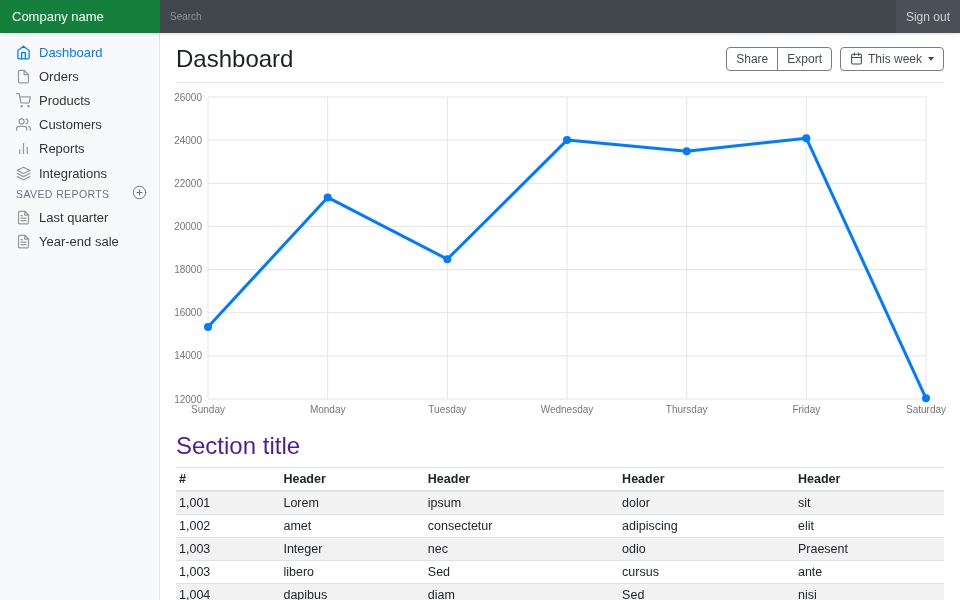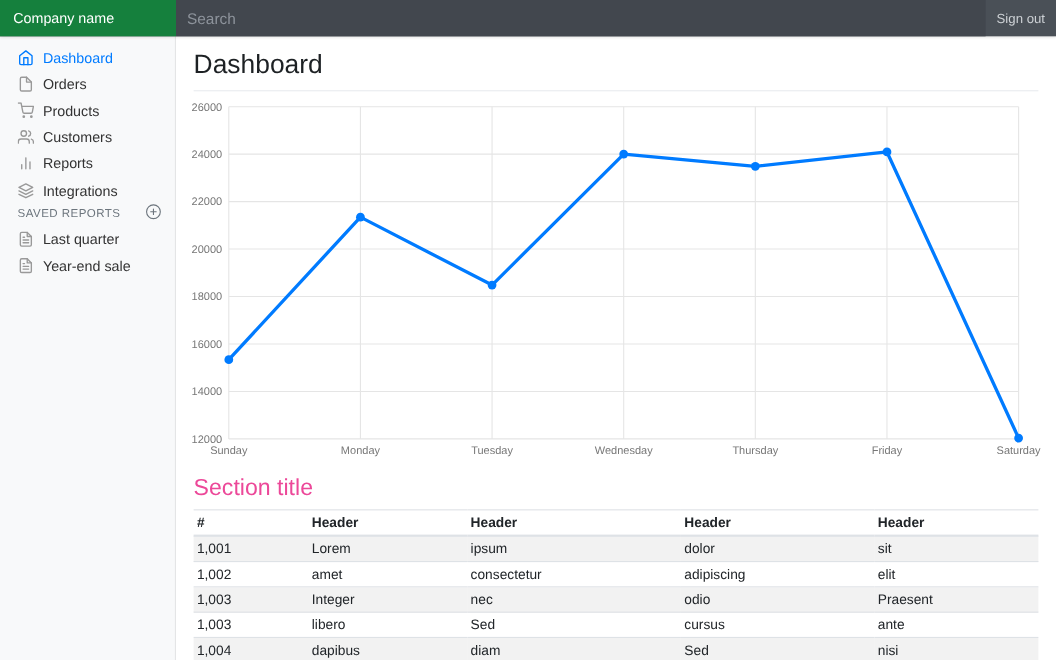--- a/index.html
+++ b/index.html
@@ -19,21 +19,21 @@
     position: absolute; top:0; left:0; width:960px; height:33px;
     background:#4a5057; display:flex; align-items:stretch; z-index:20;
     box-shadow:0 1px 3px rgba(0,0,0,.15);
   }
   .brand {
     flex:0 0 160px; width:160px; background:#15803d; color:#fff;
     display:flex; align-items:center; padding:0 12px; font-size:13px;
   }
   .search {
     flex:1 1 auto; background:#42474e; border:none; outline:none;
-    color:#fff; font-size:14px; padding:0 10px; font-family:inherit;
+    color:#fff; font-size:10px; padding:0 10px; font-family:inherit;
     border-radius:0;
   }
   .search::placeholder { color:#8d939b; }
   .signout {
     color:#ccd0d4; font-size:12px; display:flex; align-items:center;
     padding:0 10px; white-space:nowrap;
   }
 
   
   .sidebar {
@@ -82,21 +82,21 @@
   .cal-icon svg { width:13px; height:13px; color:#454b51; }
   .caret {
     width:0; height:0; margin-left:1px;
     border-left:3.5px solid transparent; border-right:3.5px solid transparent;
     border-top:4px solid #454b51;
   }
 
   .chart-wrap { margin-top:6px; }
   #chart { overflow:visible; display:block; font-family:inherit; }
 
-  .section-title { font-size:21px; font-weight:500; color:#ec4899; margin:11px 0 7px; }
+  .section-title { font-size:24px; font-weight:500; color:#4c1d95; margin:11px 0 7px; }
 
   table { width:100%; border-collapse:collapse; font-size:12.5px; color:#212529; }
   th, td { text-align:left; padding:4px 8px 4px 3px; }
   thead th { border-top:1px solid #dee2e6; border-bottom:2px solid #dee2e6; font-weight:700; }
   tbody td { border-top:1px solid #dee2e6; }
   tbody tr:nth-child(odd) { background:rgba(0,0,0,.05); }
   col.c1{width:13.6%} col.c2{width:18.8%} col.c3{width:25.3%} col.c4{width:22.9%} col.c5{width:19.4%}
 </style>
 </head>
 <body>
@@ -219,20 +219,38 @@
           </span>
           <span>Year-end sale</span>
         </a>
       </li>
     </ul>
 </aside>
 
 <main class="main">
   <div class="page-header">
     <h1 class="page-title">Dashboard</h1>
+    <div class="toolbar">
+      <div class="btn-group">
+        <button class="btn">Share</button>
+        <button class="btn">Export</button>
+      </div>
+      <button class="btn btn-dropdown">
+        <span class="cal-icon" id="cal-icon">
+            <svg viewBox="0 0 24 24" fill="none" stroke="currentColor" stroke-width="2" stroke-linecap="round" stroke-linejoin="round">
+              <rect x="3" y="4" width="18" height="18" rx="2" ry="2"></rect>
+              <line x1="16" y1="2" x2="16" y2="6"></line>
+              <line x1="8" y1="2" x2="8" y2="6"></line>
+              <line x1="3" y1="10" x2="21" y2="10"></line>
+            </svg>
+          </span>
+        <span>This week</span>
+        <span class="caret"></span>
+      </button>
+    </div>
   </div>
 
   <div class="chart-wrap">
     <svg id="chart" width="768" height="332" viewBox="0 0 768 332">
         <line x1="32" x2="750" y1="310" y2="310" stroke="#e5e5e5" stroke-width="1"></line>
         <text x="26" y="313.5" text-anchor="end" font-size="10" fill="#777777">12000</text>
         <line x1="32" x2="750" y1="266.8571428571429" y2="266.8571428571429" stroke="#e5e5e5" stroke-width="1"></line>
         <text x="26" y="270.3571428571429" text-anchor="end" font-size="10" fill="#777777">14000</text>
         <line x1="32" x2="750" y1="223.71428571428572" y2="223.71428571428572" stroke="#e5e5e5" stroke-width="1"></line>
         <text x="26" y="227.21428571428572" text-anchor="end" font-size="10" fill="#777777">16000</text>

